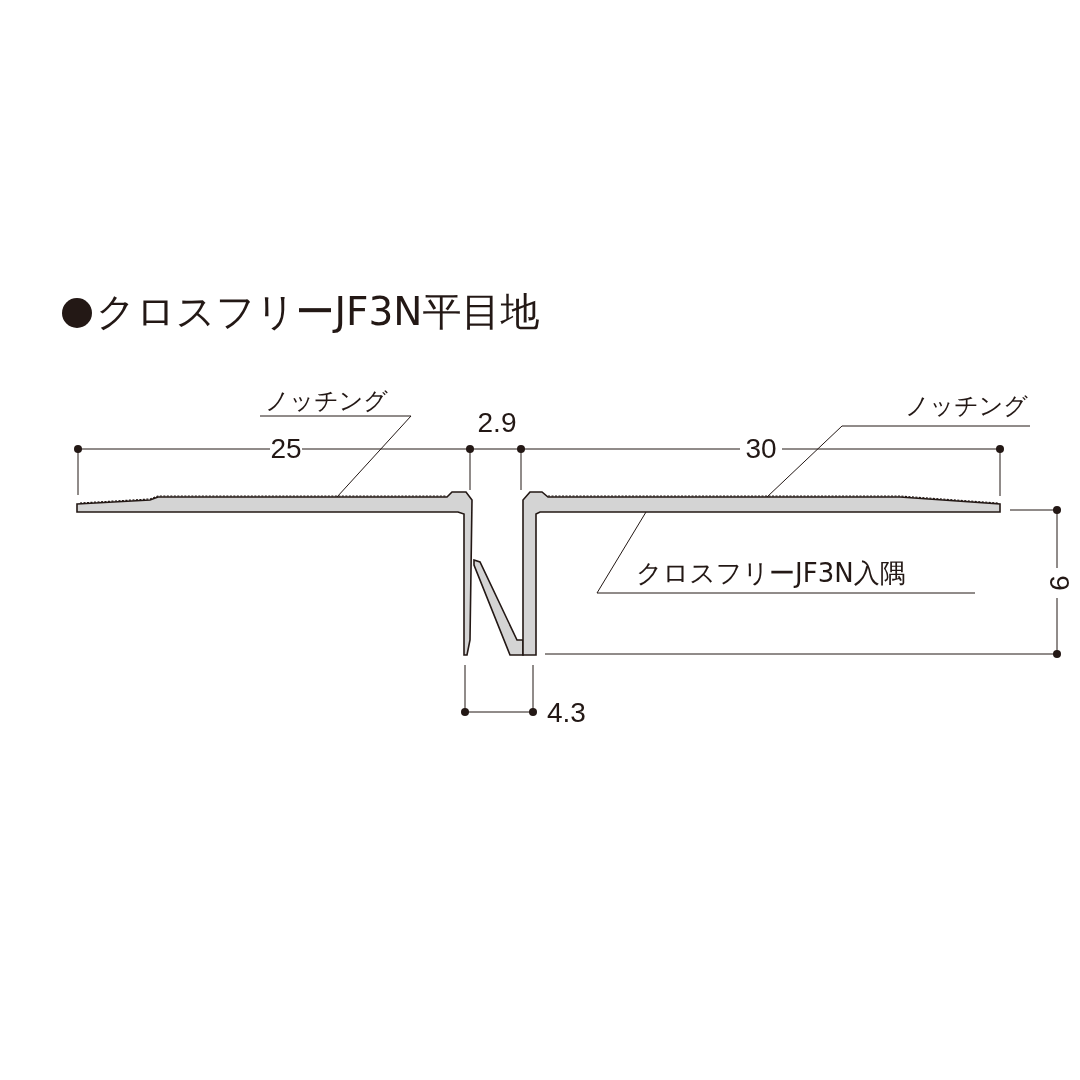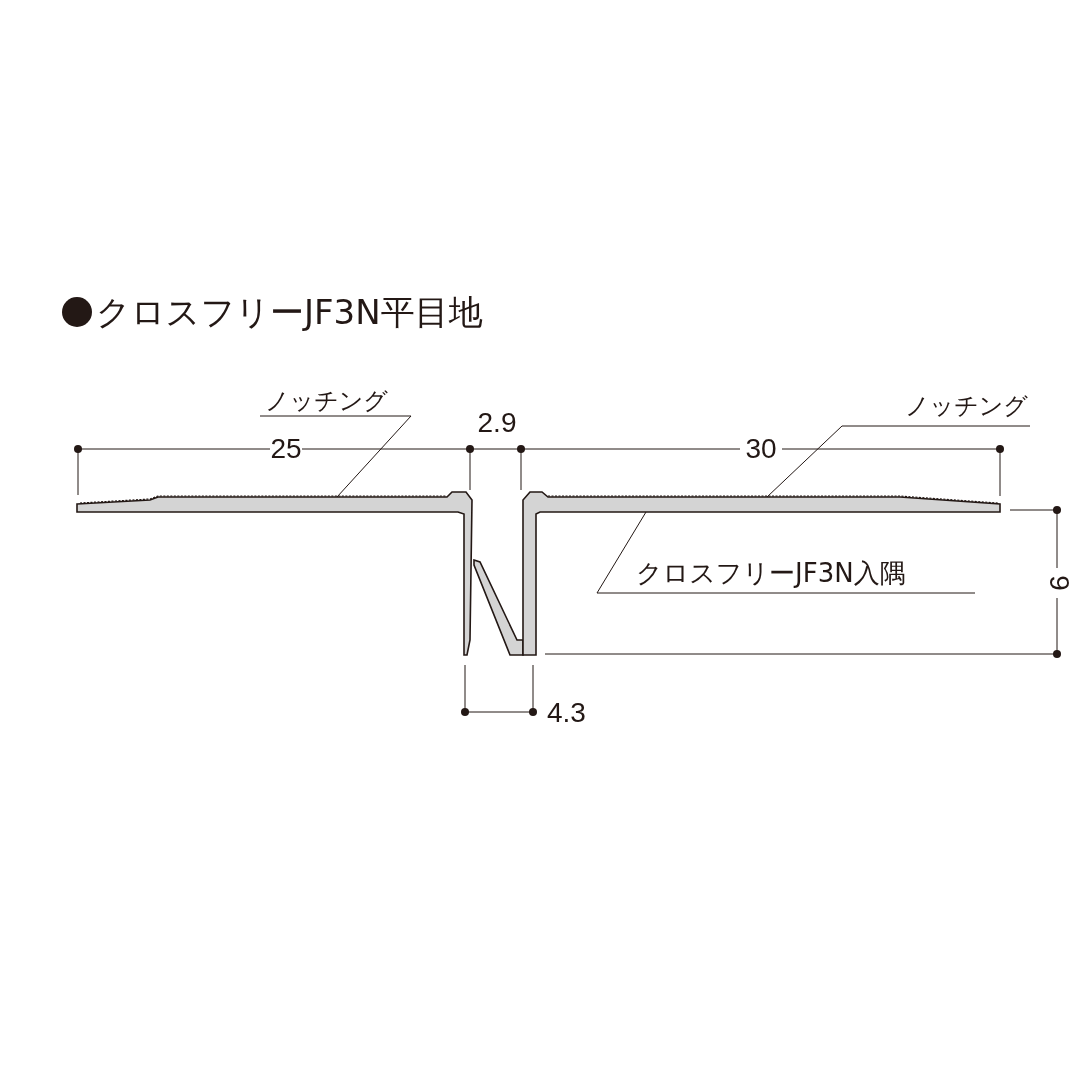--- a/index.html
+++ b/index.html
@@ -1,18 +1,18 @@
 <!DOCTYPE html>
 <html><head>
   <meta charset="utf-8">
   <style>
     html, body { margin: 0; padding: 0; background: #ffffff; }
     body { width: 1080px; height: 1080px; position: relative; overflow: hidden;
            font-family: "DejaVu Sans", "Liberation Sans", sans-serif; color: #231815; }
-    .title { position: absolute; left: 62px; top: 290px; font-size: 34px; line-height: 44px;
+    .title { position: absolute; left: 62px; top: 290px; font-size: 39px; line-height: 44px;
              letter-spacing: 0px; white-space: nowrap; }
     .title .bullet { display: inline-block; width: 30px; height: 30px; border-radius: 50%;
                      background: #231815; vertical-align: -3px; margin-right: 4px; }
     svg { position: absolute; left: 0; top: 0; }
     .lbl { font-family: "Liberation Sans", sans-serif; fill: #231815; }
     .jp { font-family: "DejaVu Sans", sans-serif; fill: #231815; }
   </style>
 </head>
 <body>
 

